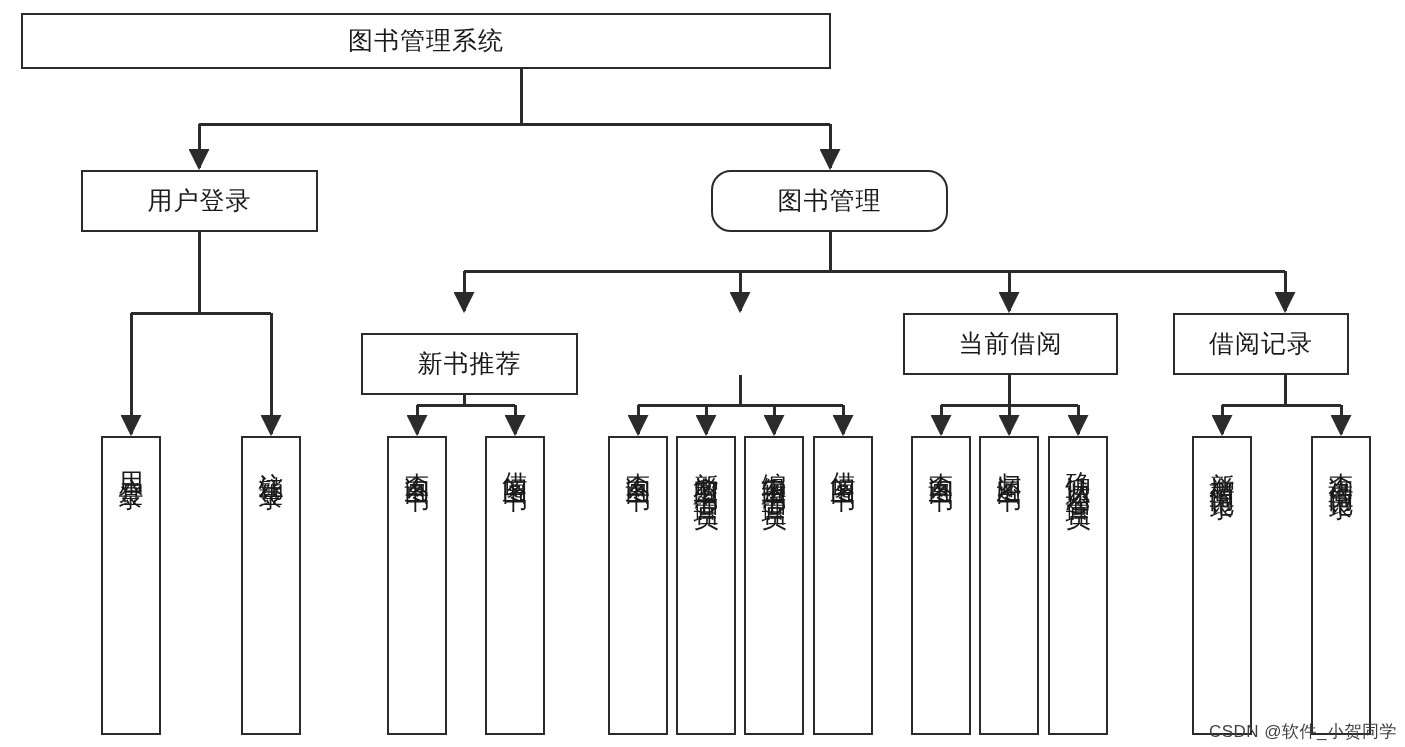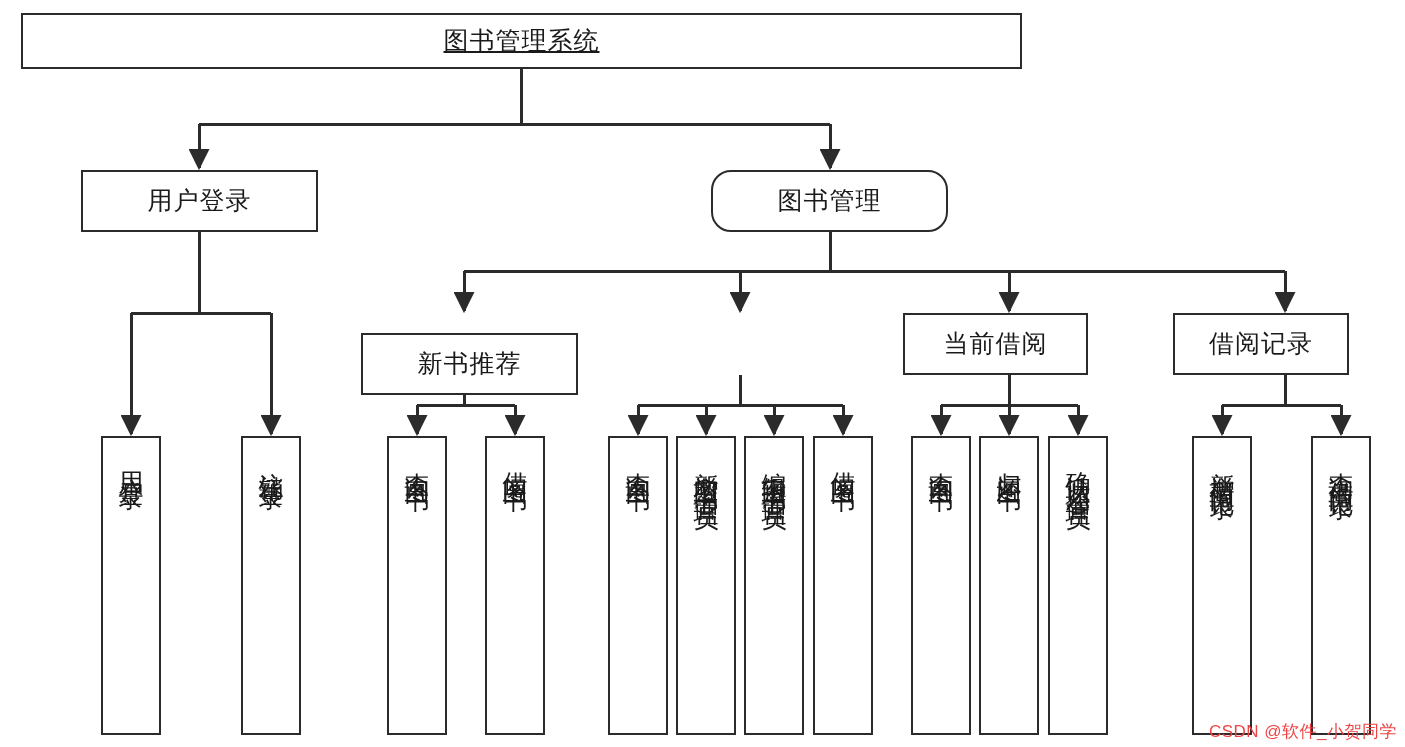--- a/index.html
+++ b/index.html
@@ -61,21 +61,21 @@
     letter-spacing:5px;
     white-space:nowrap;
     height:auto;
   }
   
   #watermark{
     position:absolute;
     right:8px;
     bottom:4px;
     font-size:17px;
-    color:#ef4444;
+    color:#404040;
     letter-spacing:0.5px;
     z-index:5;
     white-space:nowrap;
     user-select:none;
   }
 </style>
 </head>
 <body>
 
 <div id="canvas">
@@ -125,35 +125,35 @@
       <path d="M 1009 405 L 1009 434" marker-end="url(#arrow)"></path>
       <path d="M 1078 405 L 1078 434" marker-end="url(#arrow)"></path>
 
       <path d="M 1285 375 L 1285 405"></path>
       <path d="M 1222 405 L 1341 405"></path>
       <path d="M 1222 405 L 1222 434" marker-end="url(#arrow)"></path>
       <path d="M 1341 405 L 1341 434" marker-end="url(#arrow)"></path>
     </g>
   </svg>
 
-  <div class="node h-node root" style="left:21px;top:13px;width:1001px;height:56px;text-decoration:underline;">
+  <div class="node h-node root" style="left:21px;top:13px;width:810px;height:56px;">
     <span class="cap">图书管理系统</span>
   </div>
 
   <div class="node h-node" style="left:81px;top:170px;width:237px;height:62px;">
     <span class="cap">用户登录</span>
   </div>
   <div class="node h-node" style="left:711px;top:170px;width:237px;height:62px;border-radius:20px;">
     <span class="cap">图书管理</span>
   </div>
 
   <div class="node h-node" style="left:361px;top:313px;width:217px;height:62px;margin-top:20px;">
     <span class="cap">新书推荐</span>
   </div>
-  <div class="node h-node" style="left:903px;top:313px;width:185px;height:62px;">
+  <div class="node h-node" style="left:903px;top:313px;width:215px;height:62px;">
     <span class="cap">当前借阅</span>
   </div>
   <div class="node h-node" style="left:1173px;top:313px;width:176px;height:62px;">
     <span class="cap">借阅记录</span>
   </div>
 
   <div class="node v-node" style="left:101px;top:436px;width:60px;height:299px;">
     <span class="cap">用户登录</span>
   </div>
   <div class="node v-node" style="left:241px;top:436px;width:60px;height:299px;">

